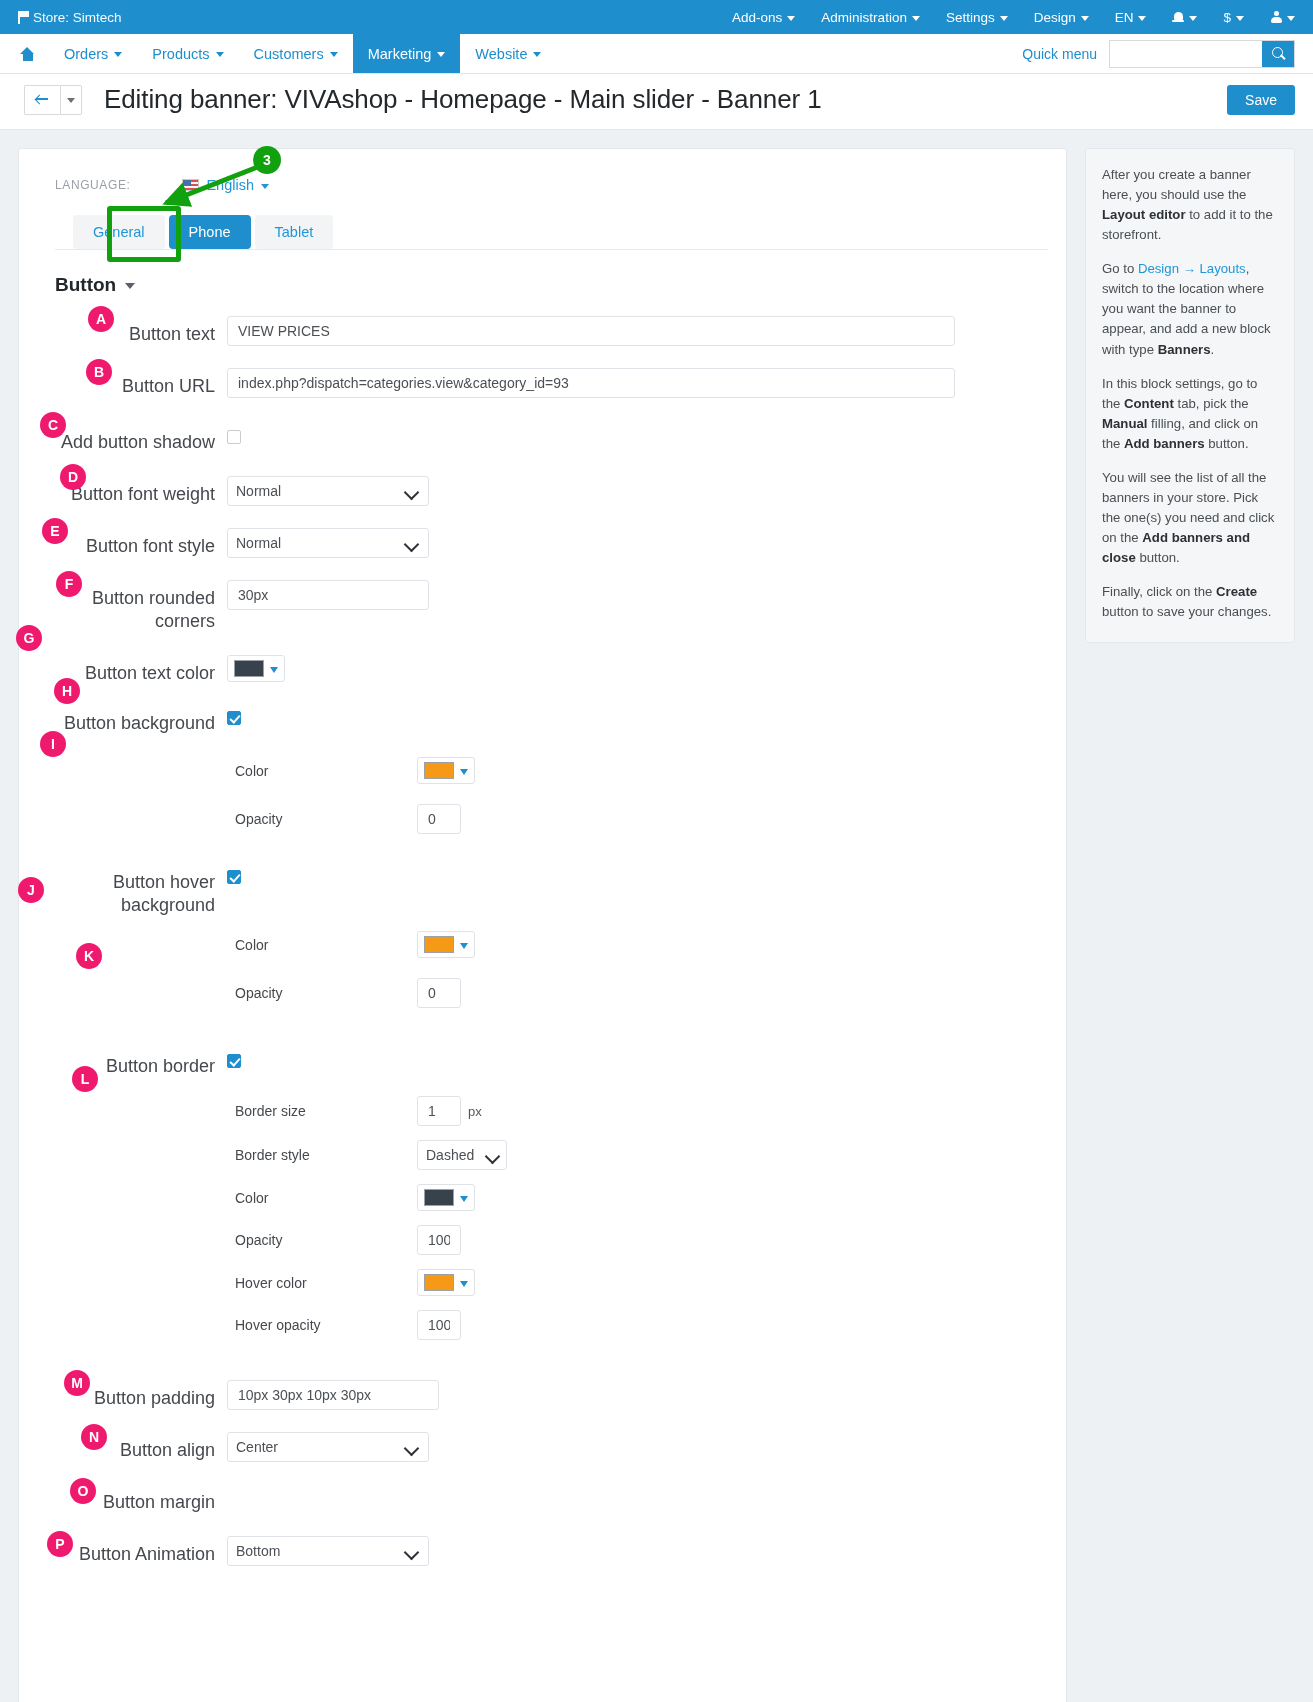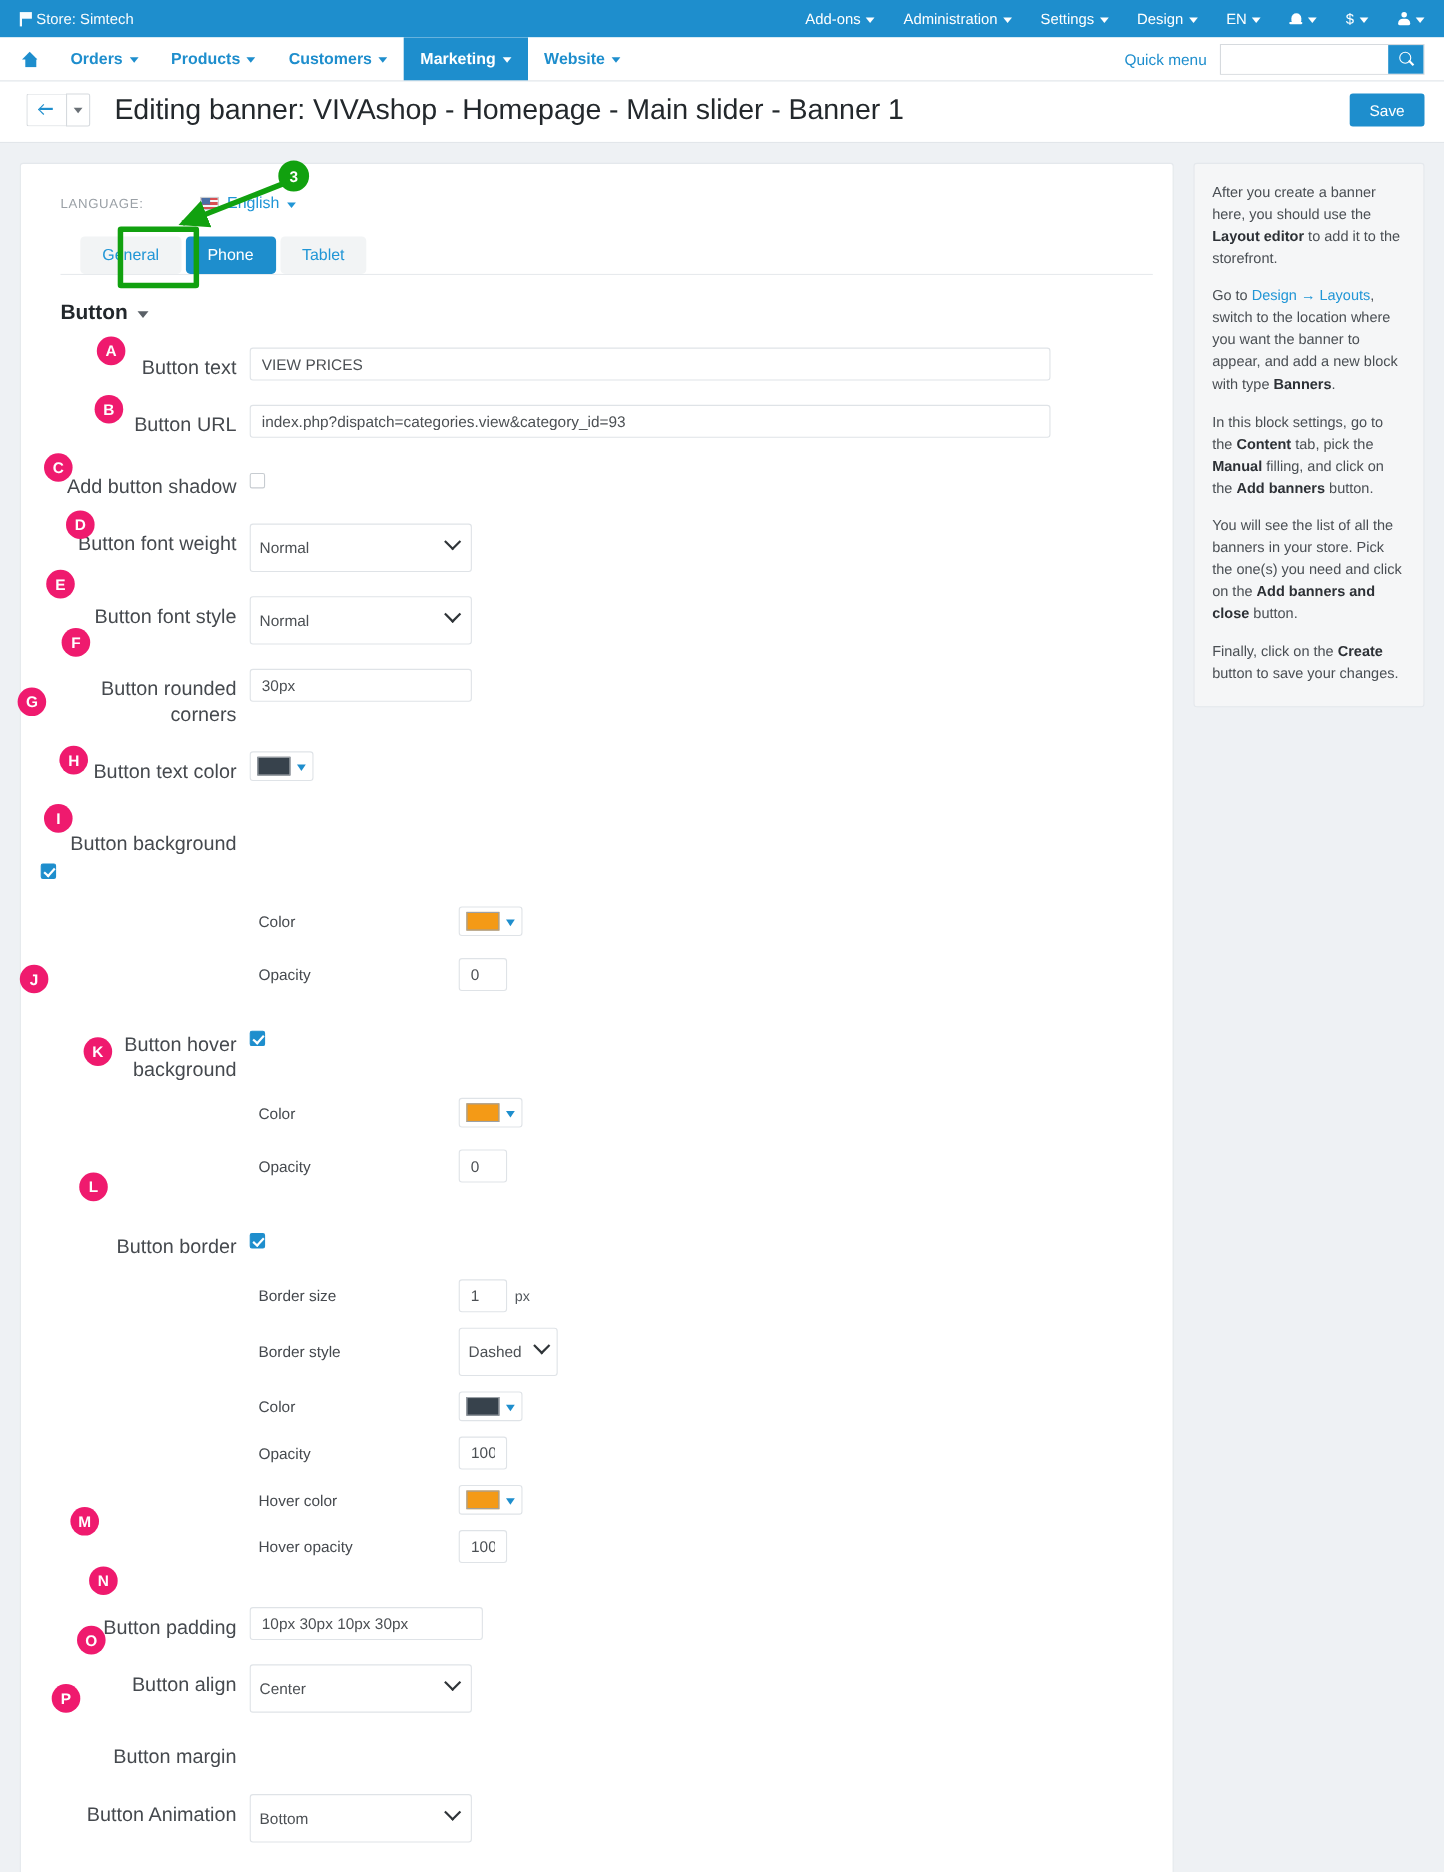--- a/index.html
+++ b/index.html
@@ -36,21 +36,21 @@
   .mainnav{
     height:40px; background:#ffffff; display:flex; align-items:stretch;
     border-bottom:1px solid #e2e6ea; position:relative;
   }
   .nav-home{ display:flex;align-items:center; padding:0 14px 0 20px; cursor:pointer;}
   .homeicon{ width:15px;height:14px; position:relative; display:inline-block;}
   .homeicon:before{content:"";position:absolute;left:0;top:0;border-left:7.5px solid transparent;border-right:7.5px solid transparent;border-bottom:7px solid #1e8ecd;}
   .homeicon:after{content:"";position:absolute;left:2.5px;top:6.5px;width:10px;height:7.5px;background:#1e8ecd;}
   .nav-item{
     display:flex;align-items:center;gap:6px;padding:0 15px;
-    color:#1e8ecd; font-size:14.5px; cursor:pointer; white-space:nowrap;font-weight:bold;
+    color:#1e8ecd; font-size:14.5px; cursor:pointer; white-space:nowrap;
   }
   .nav-item .caret{ border-top-color:#1e8ecd; }
   .nav-item.active{ background:#1e8ecd; color:#fff; }
   .nav-item.active .caret{ border-top-color:#fff;}
   .nav-right{ margin-left:auto; display:flex; align-items:center; padding-right:18px; gap:12px;}
   .quick-menu{ color:#1e8ecd; font-size:14px; cursor:pointer;}
   .searchbox{ display:flex; height:28px; border:1px solid #d6dade; background:#fff;}
   .searchbox input{ width:152px; border:0; outline:0; padding:0 8px; font-size:13px; font-family:inherit;}
   .search-btn{ width:32px; background:#1e8ecd; display:flex;align-items:center;justify-content:center; cursor:pointer;}
   .search-glyph{ width:13px;height:13px;position:relative;display:inline-block;}
@@ -132,21 +132,21 @@
   }
   .fctrl{ flex:1; }
   .inp{
     height:30px; border:1px solid #dfe3e7; border-radius:3px; background:#fff;
     padding:0 10px; font-size:14px; font-family:inherit; color:#4c5054; outline:none;
   }
   .inp.wide{ width:728px; }
   .inp.med{ width:202px; }
   .inp.sm{ width:44px; }
   .sel{
-    height:44px; width:202px; border:1px solid #dfe3e7; border-radius:3px; background:#fff;
+    height:30px; width:202px; border:1px solid #dfe3e7; border-radius:3px; background:#fff;
     padding:0 8px; font-size:14px; font-family:inherit; color:#4c5054; outline:none;
     -webkit-appearance:none; appearance:none;
   }
   .selwrap{ position:relative; display:inline-block; }
   .selwrap:after{
     content:""; position:absolute; right:12px; top:11px; width:9px;height:9px;
     border-right:2.4px solid #2f3438; border-bottom:2.4px solid #2f3438;
     transform:rotate(45deg); pointer-events:none;
   }
   .sel.narrow{ width:90px; }
@@ -357,21 +357,21 @@
     <div class="frow" style="margin-top:22px;">
       <div class="flabel">Button text color</div>
       <div class="fctrl">
         <span class="swatch">
           <span class="chip" style="background:#37424c"></span>
           <i class="caret"></i>
         </span>
       </div>
     </div>
 
-    <div class="frow" style="margin-top:36px;flex-direction:column;">
+    <div class="frow" style="margin-top:20px;">
       <div class="flabel">Button background</div>
       <div class="fctrl">
         <span class="cbx on"></span>
       </div>
     </div>
     <div class="subrow sub-indent" style="margin-top:22px;">
       <div class="sublabel">Color</div>
       <span class="swatch">
         <span class="chip" style="background:#f49a16"></span>
         <i class="caret"></i>

